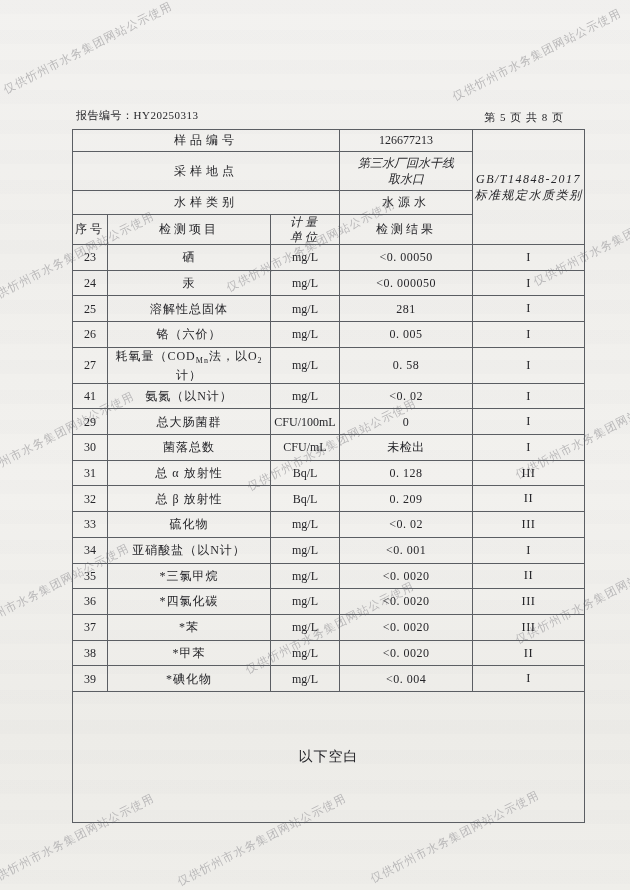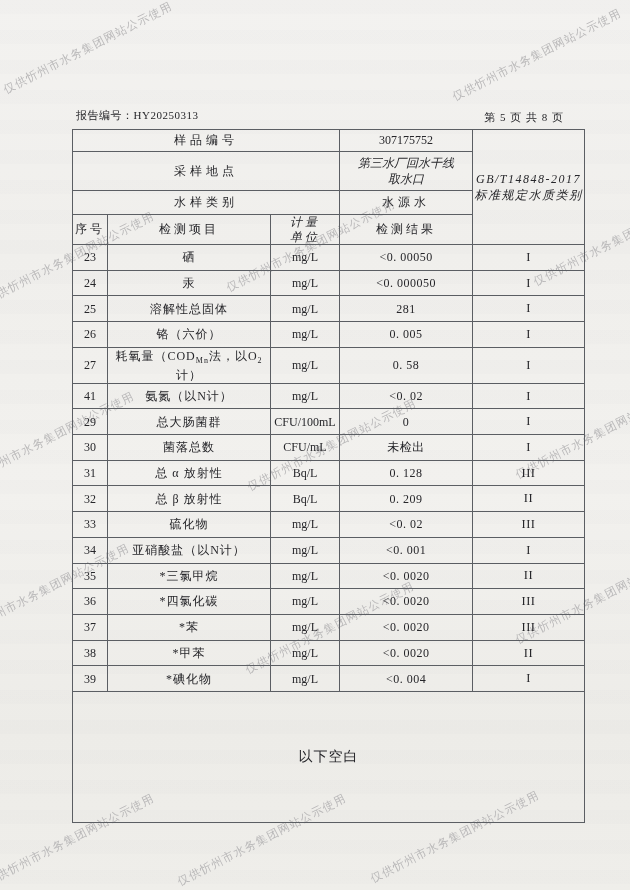--- a/index.html
+++ b/index.html
@@ -107,21 +107,21 @@
       <colgroup>
         <col style="width:35px">
           <col style="width:163px">
           <col style="width:69px">
           <col style="width:133px">
           <col style="width:112px">
       </colgroup>
       <tbody>
         <tr class="r1">
           <td colspan="3" class="lbl">样品编号</td>
-          <td>307175752</td>
+          <td>126677213</td>
           <td rowspan="4" class="std-cell pre">GB/T14848-2017
 标准规定水质类别</td>
         </tr>
         <tr class="r2">
           <td colspan="3" class="lbl">采样地点</td>
           <td class="pre">第三水厂回水干线
 取水口</td>
         </tr>
         <tr class="r3">
           <td colspan="3" class="lbl">水样类别</td>

